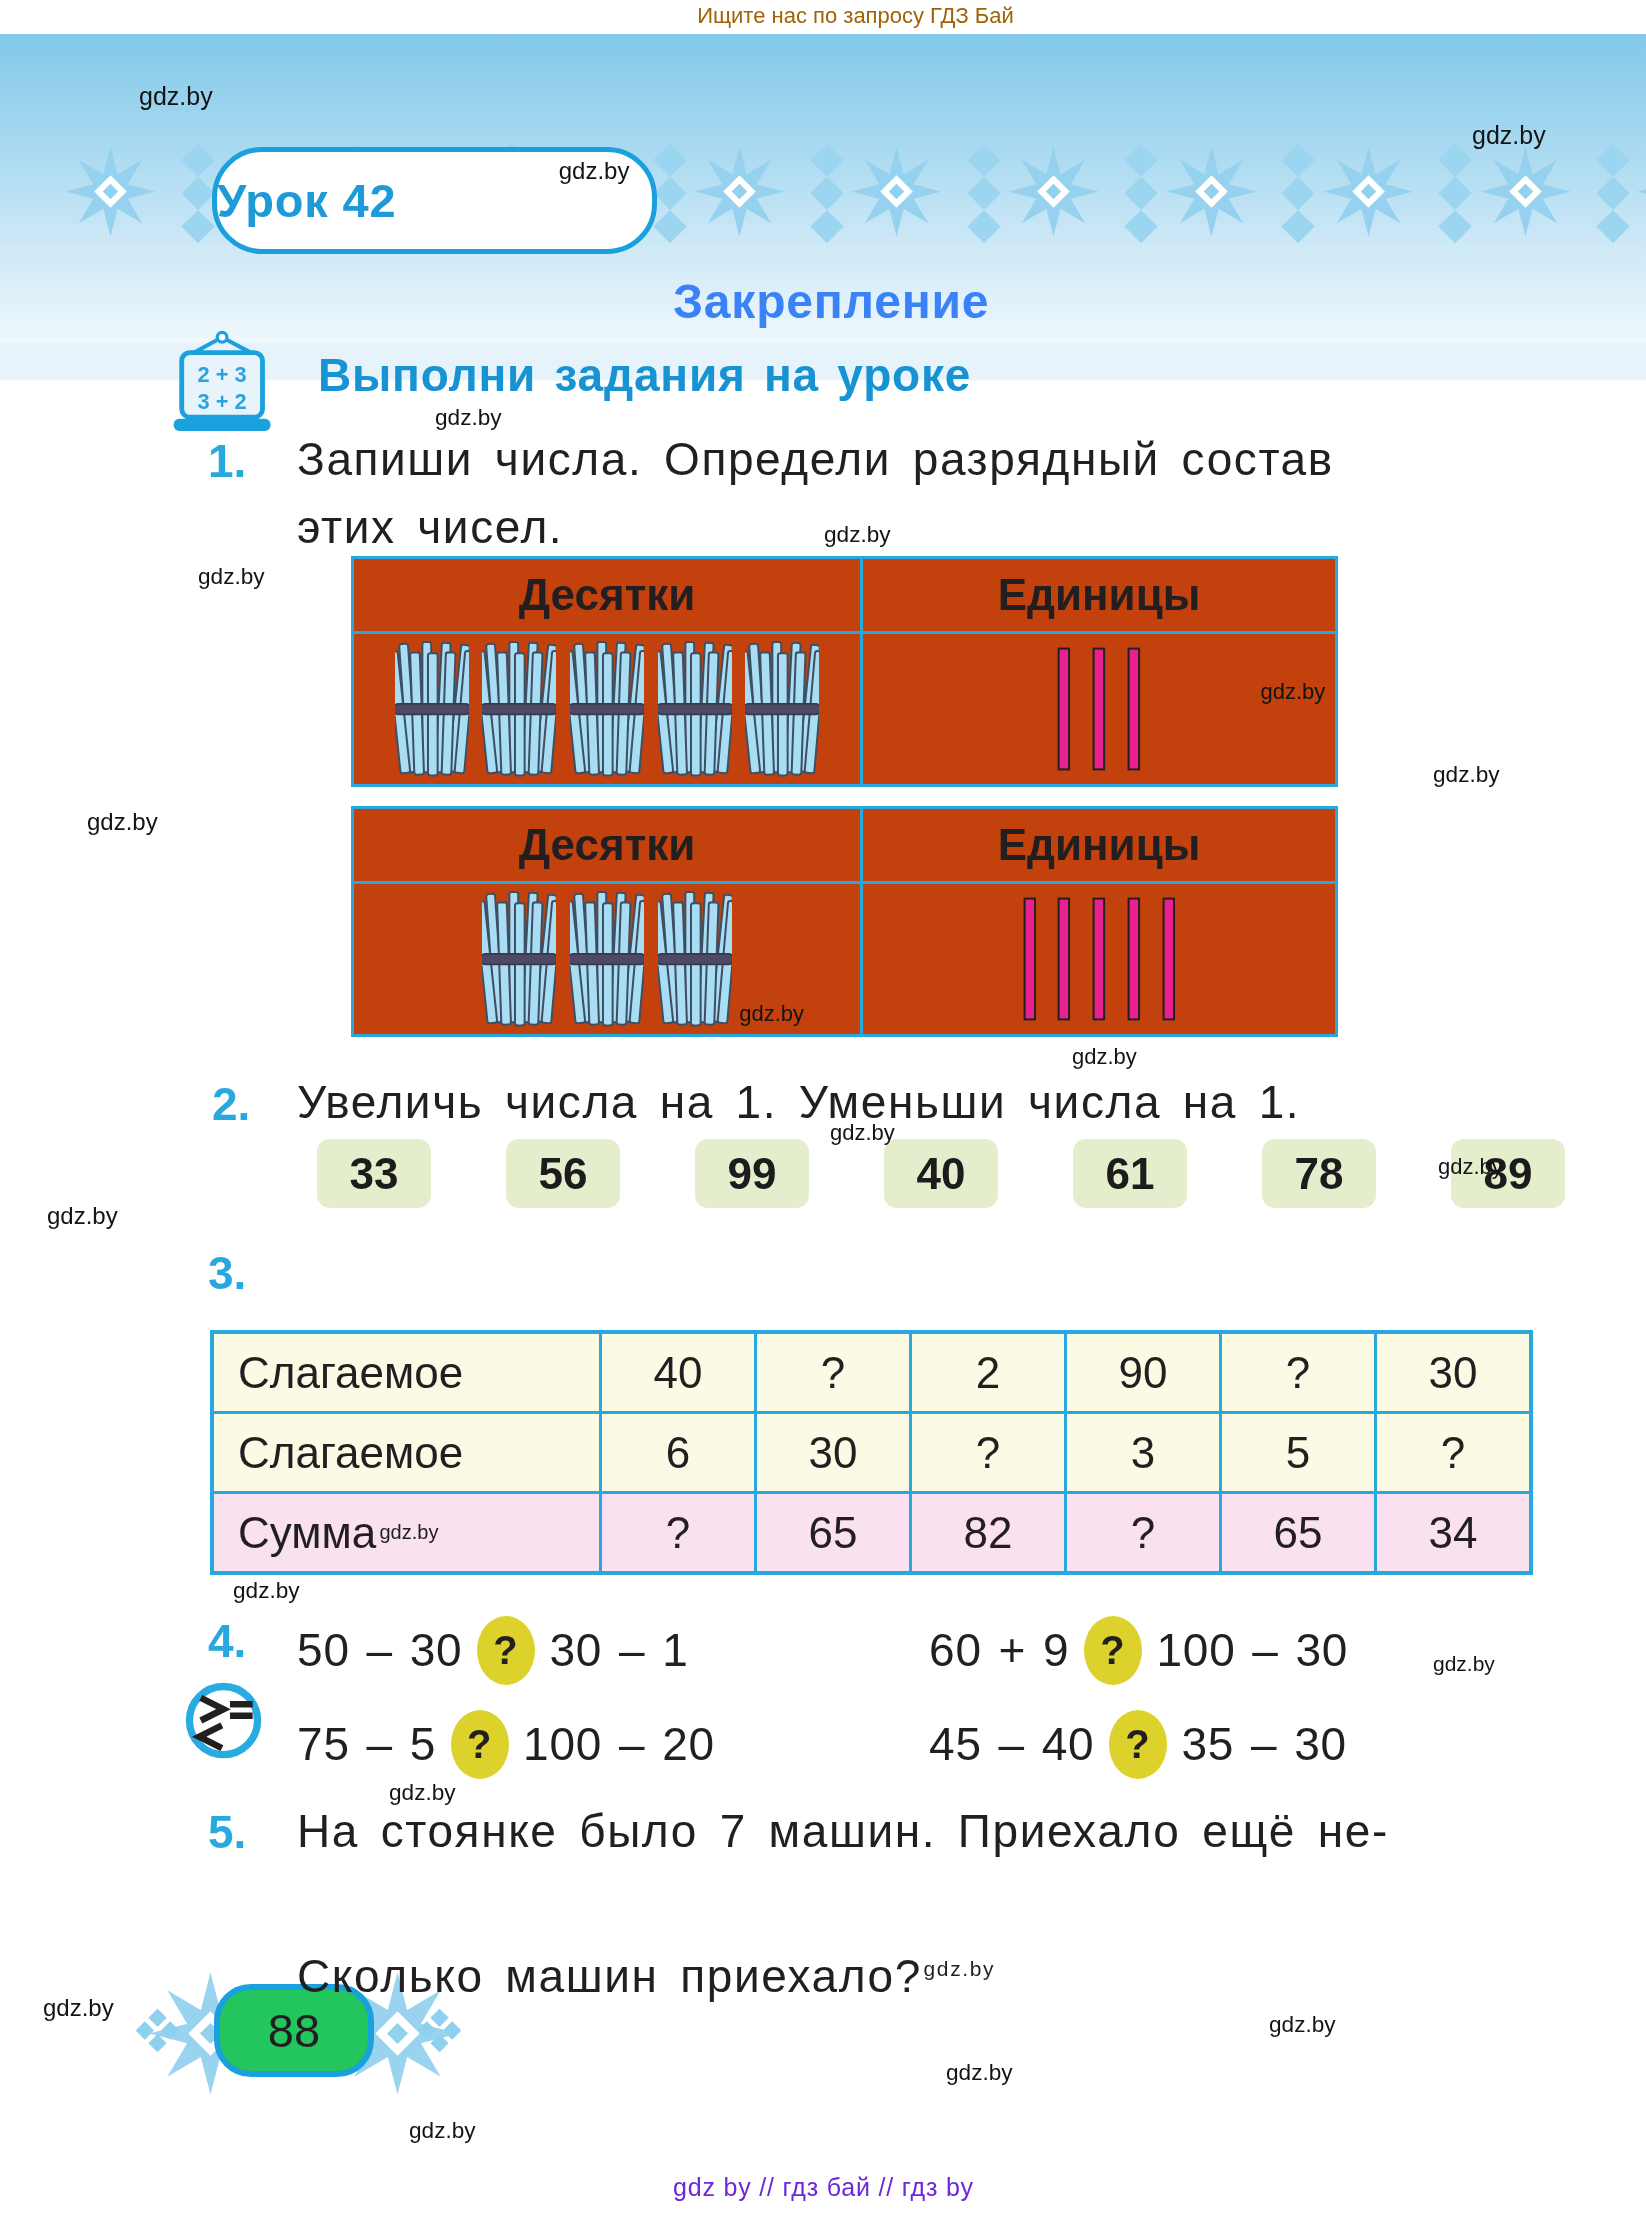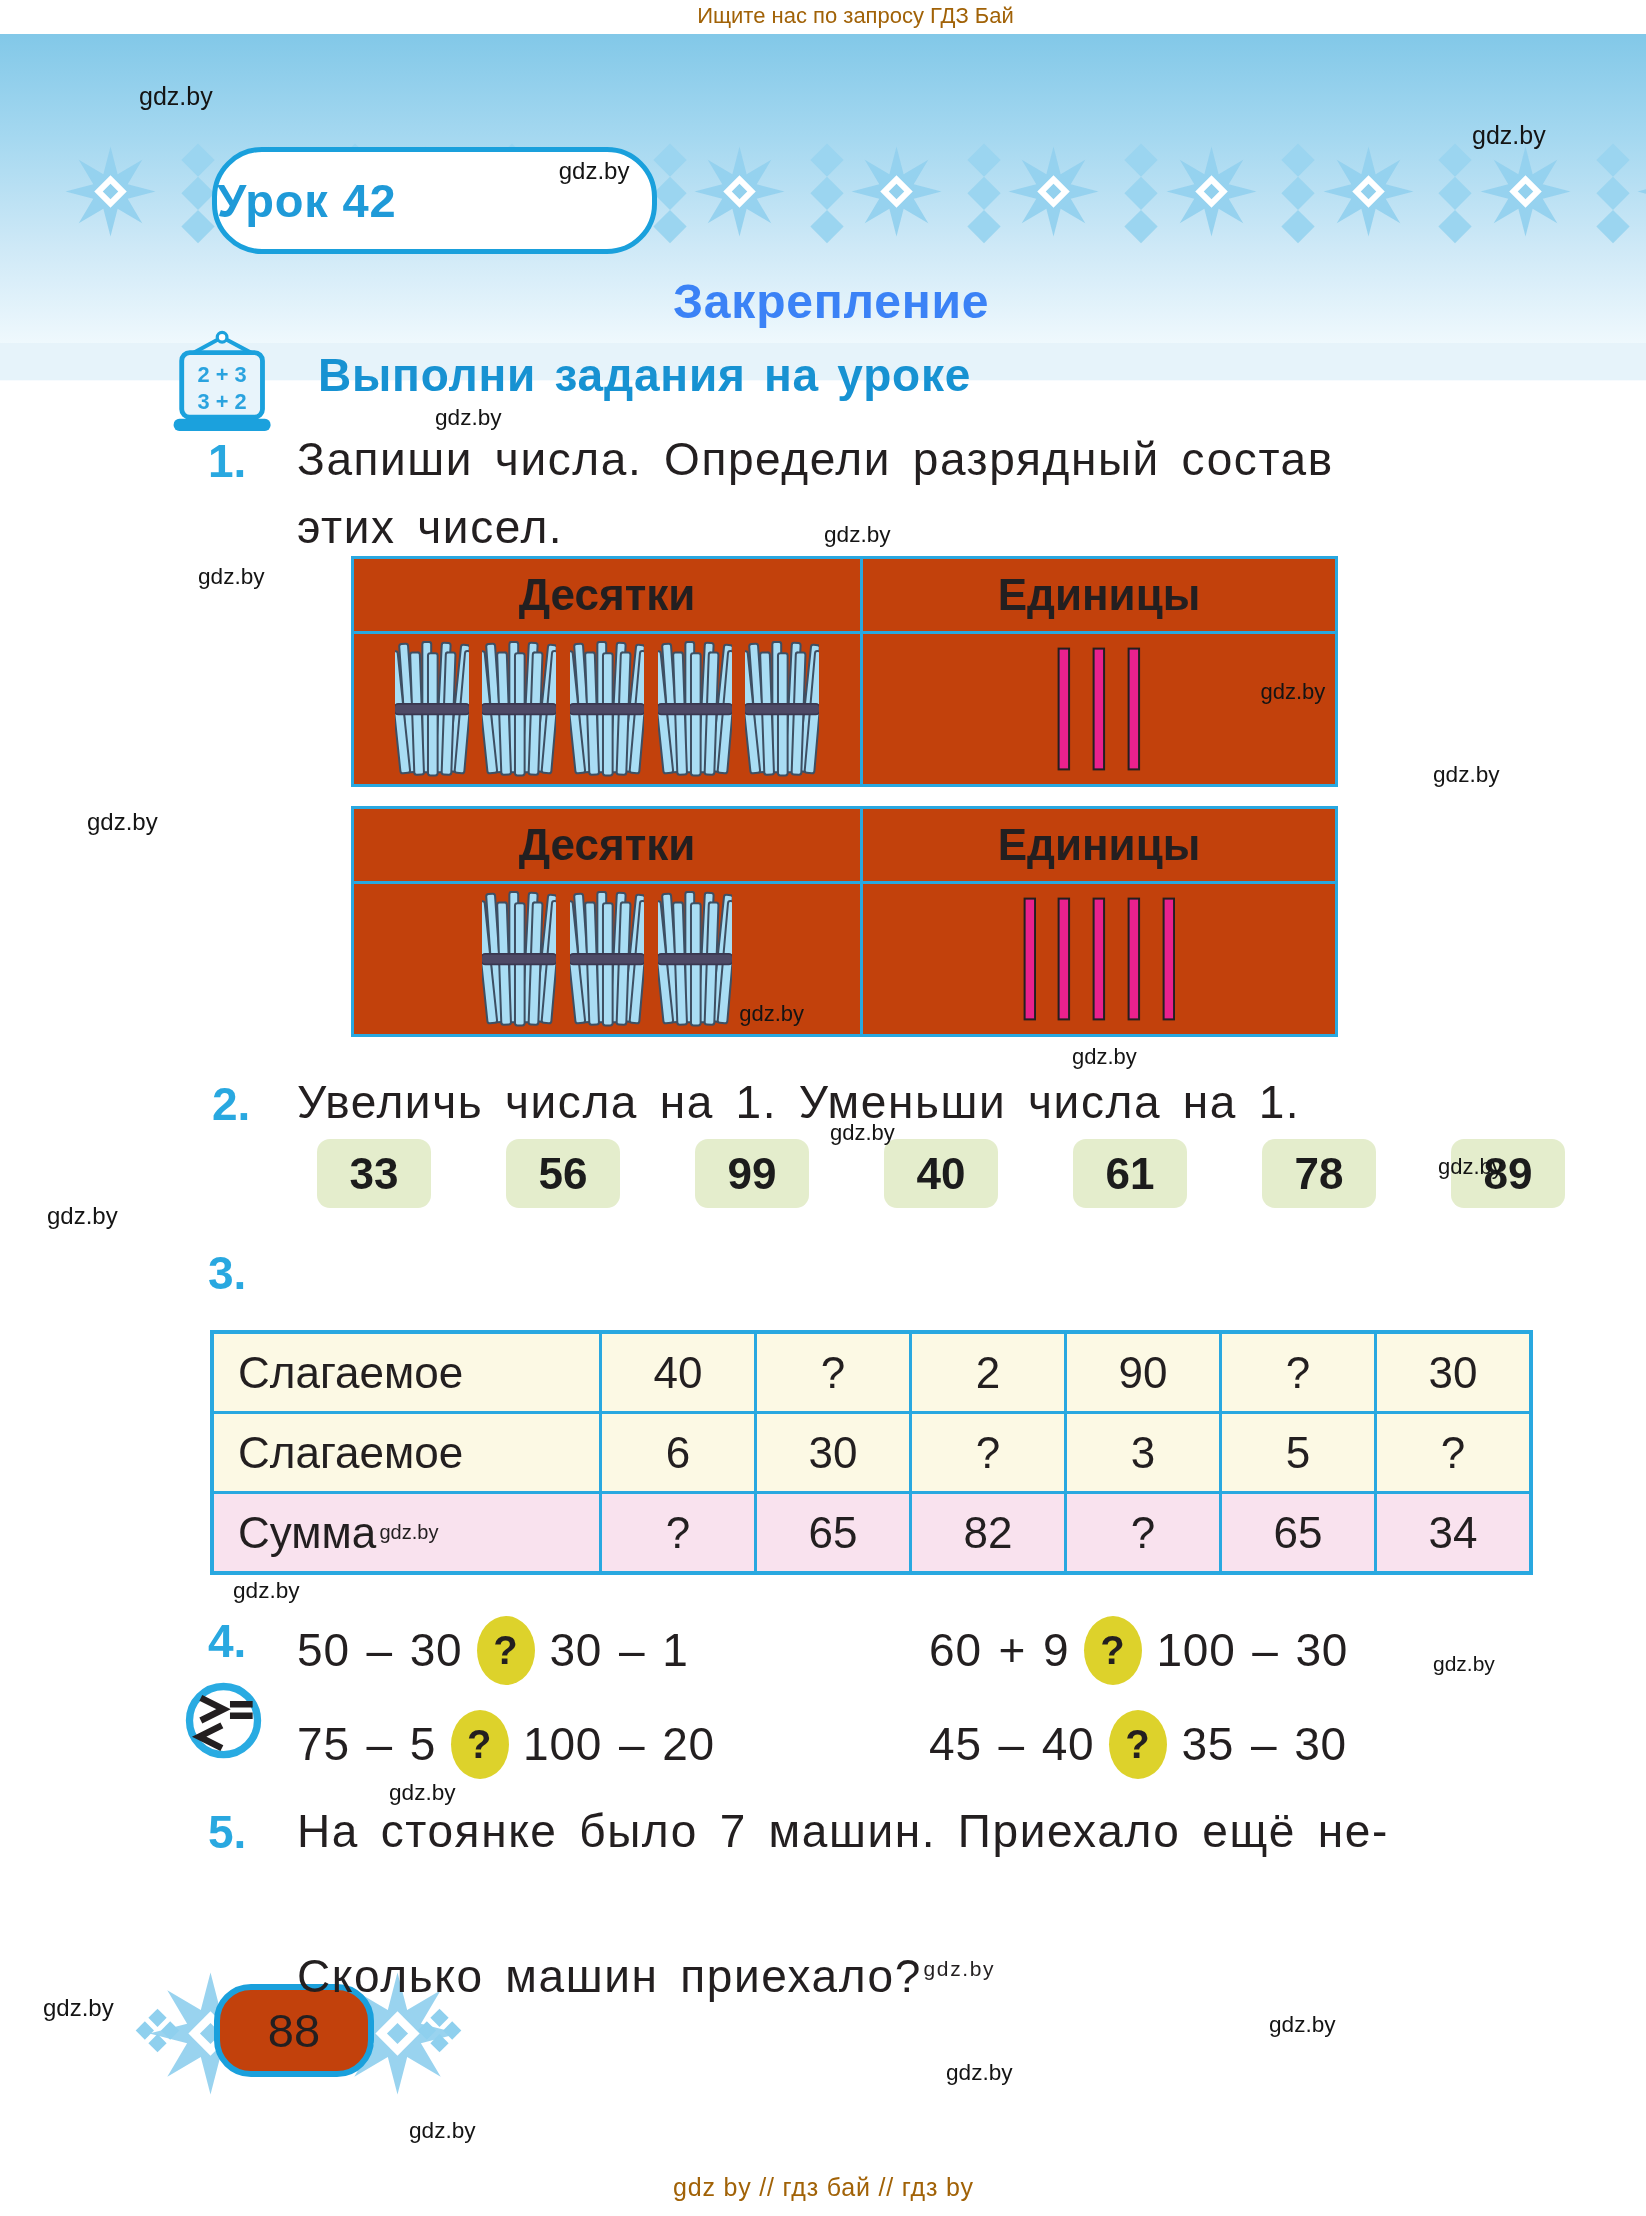--- a/index.html
+++ b/index.html
@@ -49,25 +49,25 @@
   .st-cell{flex:0 0 155px;display:flex;align-items:center;justify-content:center;font-size:44px;font-weight:500;border-left:3.2px solid #29a8e0;box-sizing:border-box;}
   .wm-sup{font-size:20px;font-weight:400;vertical-align:super;margin-left:3.2px;}
   
   .t4-row{position:absolute;left:297px;width:1306px;height:81px;line-height:77px;font-size:46px;font-weight:500;white-space:nowrap;z-index:4;}
   .t4-group{display:inline-flex;align-items:center;letter-spacing:0.8px;word-spacing:3.2px;}
   .t4-group.r{position:absolute;left:632px;top:0;}
   .qmark{display:inline-flex;width:58px;height:69px;border-radius:50%;background:#ddd22b;
       align-items:center;justify-content:center;font-size:40px;font-weight:700;color:#231f20;margin:0 14.5px;}
   .cmp-icon{position:absolute;left:183px;top:1680px;z-index:4;}
   
-  .badge{position:absolute;left:214px;top:1984px;width:160px;height:93px;background:#c2410c;border:6.4px solid #1aa0dc;
+  .badge{position:absolute;left:214px;top:1984px;width:160px;height:93px;background:#22c55e;border:6.4px solid #1aa0dc;
       border-radius:37px;display:flex;align-items:center;justify-content:center;z-index:2;box-sizing:border-box;}
   .badge-num{font-size:47px;font-weight:500;color:#231f20;}
   .snow{position:absolute;z-index:1;}
-  .footer-links{position:absolute;left:50%;top:2173px;transform:translateX(-50%);font-size:25px;color:#a16207;
+  .footer-links{position:absolute;left:50%;top:2173px;transform:translateX(-50%);font-size:25px;color:#6d28d9;
       white-space:nowrap;z-index:5;letter-spacing:0.8px;text-align:right;}
   .board-icon{position:absolute;left:172px;top:330px;z-index:4;}
   .sup-wm{font-size:21px;font-weight:400;vertical-align:super;margin-left:1.6px;}
 </style>
 </head>
 <body>
 
 <div class="page">
 
   <div class="top-banner">Ищите нас по запросу ГДЗ Бай</div>

